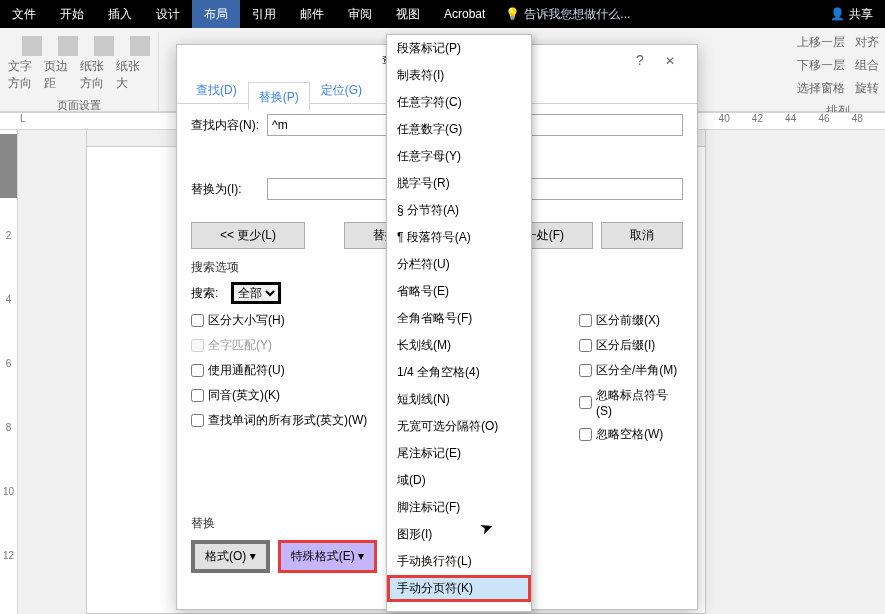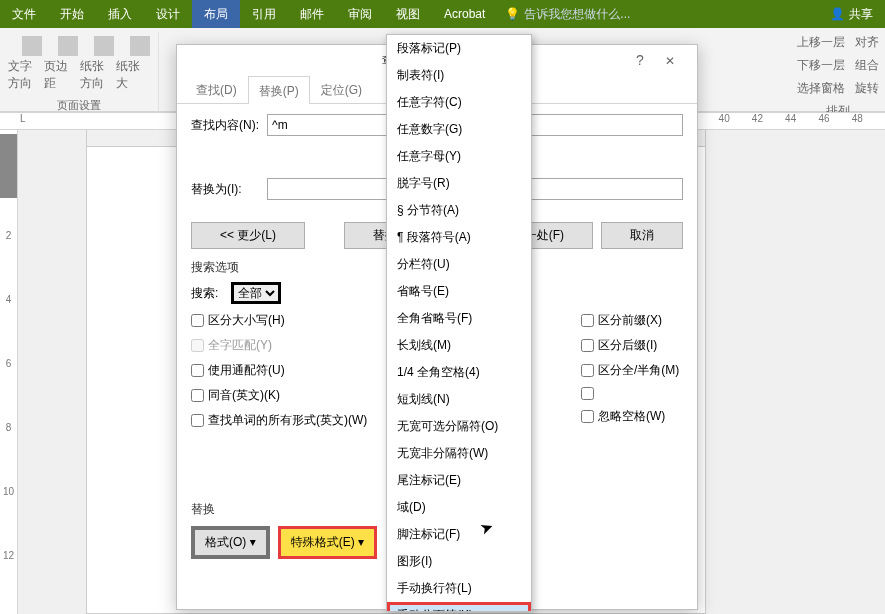--- a/index.html
+++ b/index.html
@@ -1,19 +1,19 @@
 <!DOCTYPE html>
 <html><head>
 <meta charset="utf-8">
 <style>
 * { margin: 0; padding: 0; box-sizing: border-box; font-family: "Microsoft YaHei", "Segoe UI", sans-serif; font-size: 12px; }
 body { background: #fff; width: 885px; height: 614px; overflow: hidden; position: relative; }
 
 
-.menubar { background: #4d7c0f; height: 28px; display: flex; align-items: stretch; color: #fff; }
+.menubar { background: #000000; height: 28px; display: flex; align-items: stretch; color: #fff; }
 .menubar .item { padding: 0 12px; display: flex; align-items: center; cursor: pointer; }
 .menubar .item.active { background: #3b67a8; }
 .menubar .spacer { flex: 1; }
 .menubar .tell { color: #cdd9ec; display: flex; align-items: center; padding: 0 8px; }
 .menubar .tell .bulb { margin-right: 4px; }
 .menubar .share { display: flex; align-items: center; padding: 0 12px; }
 
 
 .ribbon { background: #f3f3f3; height: 84px; border-bottom: 1px solid #d4d4d4; display: flex; padding: 4px 0 0 0; position: relative; }
 .ribbon-group { display: flex; flex-direction: column; align-items: center; padding: 0 4px; border-right: 1px solid #e1e1e1; }
@@ -35,38 +35,38 @@
 .doc-area { position: absolute; left: 18px; right: 0; top: 130px; bottom: 0; background: #f0f0f0; }
 .page-gap { position: absolute; left: 68px; top: 0; width: 620px; height: 16px; background: #f0f0f0; border-left: 1px solid #ccc; border-right: 1px solid #ccc; }
 .page-below { position: absolute; left: 68px; top: 16px; width: 620px; bottom: 0; background: #fff; border: 1px solid #ccc; }
 
 
 .dlg { position: absolute; left: 176px; top: 44px; width: 522px; height: 566px; background: #fff; border: 1px solid #bfbfbf; box-shadow: 0 4px 16px rgba(0,0,0,0.25); z-index: 10; display: flex; flex-direction: column; }
 .dlg-title { height: 30px; display: flex; align-items: center; padding: 0 12px; }
 .dlg-title .t { flex: 1; font-size: 10px; text-align: center; }
 .dlg-title .btn { width: 30px; text-align: center; color: #666; font-size: 14px; cursor: pointer; }
 .tabs { display: flex; border-bottom: 1px solid #d4d4d4; padding: 0 8px; }
-.tabs .tab { padding: 6px 10px 4px; border: 1px solid transparent; border-bottom: 0; color: #737373; cursor: pointer; }
-.tabs .tab.active { border-color: #d4d4d4; background: #fff; position: relative; top: 1px; }
+.tabs .tab { padding: 6px 10px 4px; border: 1px solid transparent; border-bottom: 0; color: #3b82f6; cursor: pointer; }
+.tabs .tab.active { border-color: #d4d4d4; background: #fff; position: relative; top: 7px; }
 .dlg-body { padding: 10px 14px; flex: 1; }
 .row { display: flex; align-items: center; margin-bottom: 8px; }
 .row label { width: 76px; }
 .row input[type=text] { flex: 1; height: 22px; border: 1px solid #a7a7a7; padding: 0 4px; }
 .row select { height: 22px; border: 3px solid #000000; }
 .btnrow { display: flex; gap: 8px; margin: 22px 0 10px; }
 .btn-std { padding: 4px 28px; border: 1px solid #adadad; background: #e1e1e1; cursor: pointer; }
 .section-label { margin: 8px 0 6px; color: #333; }
 .opts { display: flex; gap: 20px; }
 .opts .col { display: flex; flex-direction: column; gap: 8px; }
 .opts label { display: flex; align-items: center; gap: 4px; font-size: 12px; }
 .opts label.disabled { color: #999; }
 .replace-section { margin-top: 72px; }
 .replace-section .btns { display: flex; gap: 8px; margin-top: 8px; }
 .btn-format { padding: 4px 10px; border: 4px solid #737373; background: #e1e1e1; cursor: pointer; }
-.btn-special { padding: 4px 10px; border: 3px solid #e73c3c; background: #fde047; cursor: pointer; }
+.btn-special { padding: 4px 10px; border: 3px solid #e73c3c; background: #c4b5fd; cursor: pointer; }
 
 
 .popup { position: absolute; left: 386px; top: 34px; width: 146px; height: 578px; background: #fff; border: 1px solid #bfbfbf; box-shadow: 2px 2px 8px rgba(0,0,0,0.25); z-index: 30; overflow: hidden; }
 .popup .pi { padding: 5px 10px; font-size: 12px; cursor: pointer; white-space: nowrap; }
 .popup .pi.hl { background: #cce4f7; border: 3px solid #e73c3c; padding: 2px 7px; position: relative; }
 .cursor-arrow { position: absolute; pointer-events: none; z-index: 40; font-size: 16px; color: #000; transform: rotate(-20deg); }
 
 select, input[type=text] { font-family: inherit; }
 </style>
 </head>
@@ -248,20 +248,21 @@
         <label>
             <input type="checkbox" style="">
             <span>区分后缀(I)</span>
           </label>
         <label>
             <input type="checkbox" style="">
             <span>区分全/半角(M)</span>
           </label>
         <label>
             <input type="checkbox" style="">
+            <span>忽略标点符号(S)</span>
           </label>
         <label>
             <input type="checkbox" style="">
             <span>忽略空格(W)</span>
           </label>
       </div>
     </div>
     <div class="replace-section">
       <div class="section-label">替换</div>
       <div class="btns">
@@ -281,21 +282,20 @@
     <div class="pi">脱字号(R)</div>
     <div class="pi">§ 分节符(A)</div>
     <div class="pi">¶ 段落符号(A)</div>
     <div class="pi">分栏符(U)</div>
     <div class="pi">省略号(E)</div>
     <div class="pi">全角省略号(F)</div>
     <div class="pi">长划线(M)</div>
     <div class="pi">1/4 全角空格(4)</div>
     <div class="pi">短划线(N)</div>
     <div class="pi">无宽可选分隔符(O)</div>
-    <div class="pi">无宽非分隔符(W)</div>
     <div class="pi">尾注标记(E)</div>
     <div class="pi">域(D)</div>
     <div class="pi">脚注标记(F)</div>
     <div class="pi">图形(I)</div>
     <div class="pi">手动换行符(L)</div>
     <div class="pi hl">手动分页符(K)</div>
   </div>
 
 <div class="cursor-arrow" style="left:480px; top:518px;">➤</div>
 

